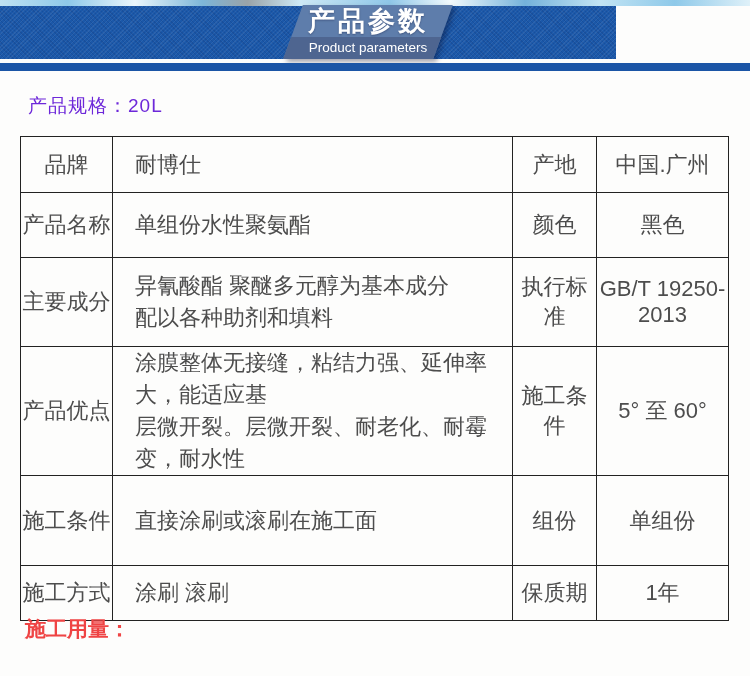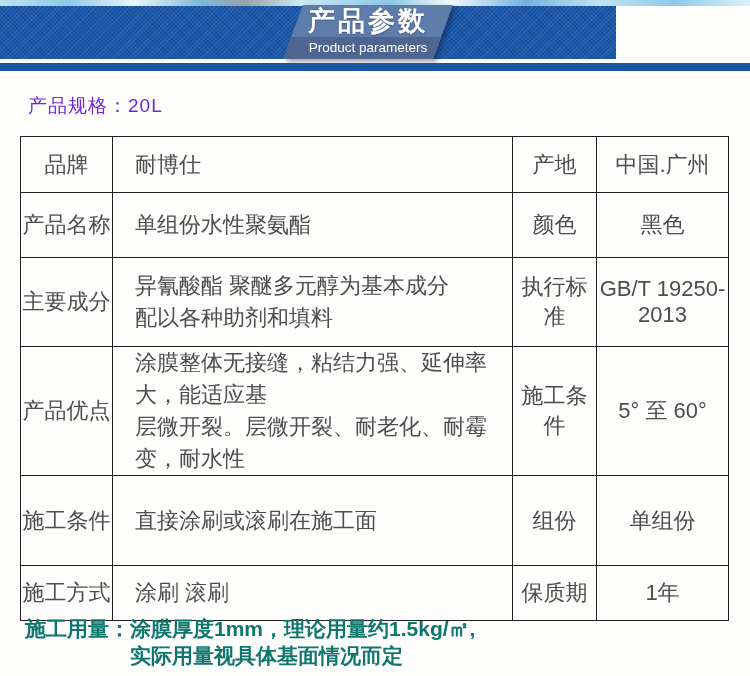--- a/index.html
+++ b/index.html
@@ -40,21 +40,21 @@
     vertical-align:middle; }
   td.lbl { text-align:center; }
   td.val-l { text-align:left; padding-left:22px; white-space:pre-line; line-height:32px; }
   td.val-c { text-align:center; white-space:pre-line; }
   col.c1 { width:92px; } col.c2 { width:400px; } col.c3 { width:84px; } col.c4 { width:132px; }
   tr.r1 { height:56px; } tr.r2 { height:65px; } tr.r3 { height:89px; }
   tr.r4 { height:90px; } tr.r5 { height:90px; } tr.r6 { height:55px; }
 
   
   .footer-note { position:absolute; left:25px; top:615px; display:flex;
-    color:#0f766e; font-size:21px; font-weight:bold; line-height:27px; }
+    color:#ef4444; font-size:21px; font-weight:bold; line-height:27px; }
   .footer-note .flabel { flex:none; }
   .footer-note .fbody { white-space:pre-line; }
 </style>
 </head>
 <body>
 
 <div class="page">
 
   <div class="banner">
     <div class="photo-strip"></div>
@@ -114,17 +114,15 @@
       <td class="lbl">施工方式</td>
       <td class="val-l">涂刷  滚刷</td>
       <td class="lbl">保质期</td>
       <td class="val-c">1年</td>
     </tr>
   </tbody>
     </table>
 
   <div class="footer-note">
     <span class="flabel">施工用量：</span>
-    <div class="fbody">涂膜厚度1mm，理论用量约1.5kg/㎡,
-实际用量视具体基面情况而定</div>
   </div>
 
 </div>
 
 </body></html>

